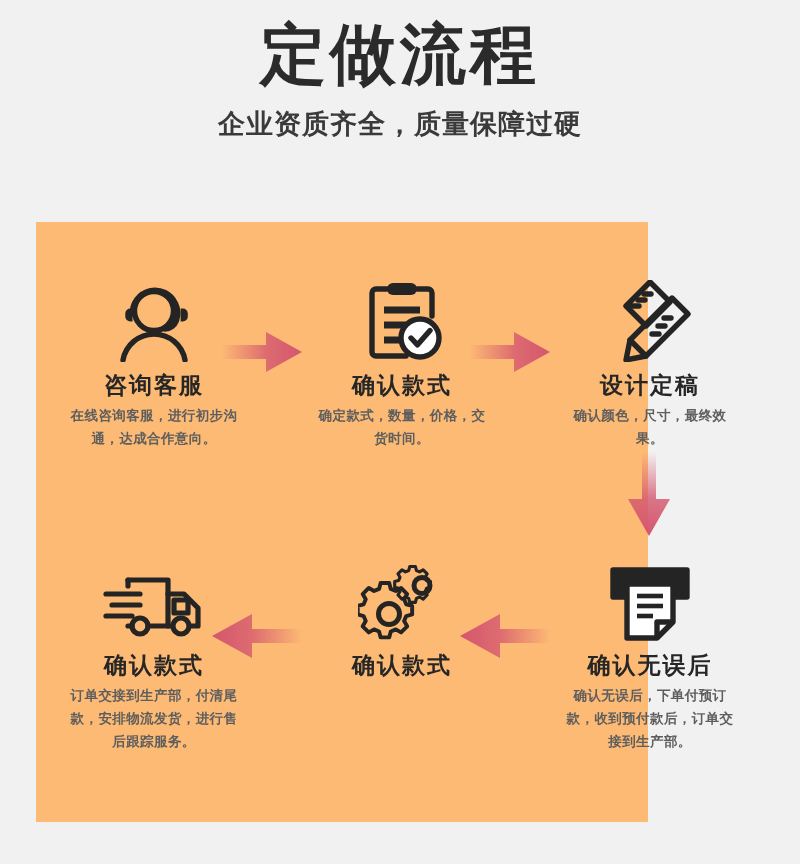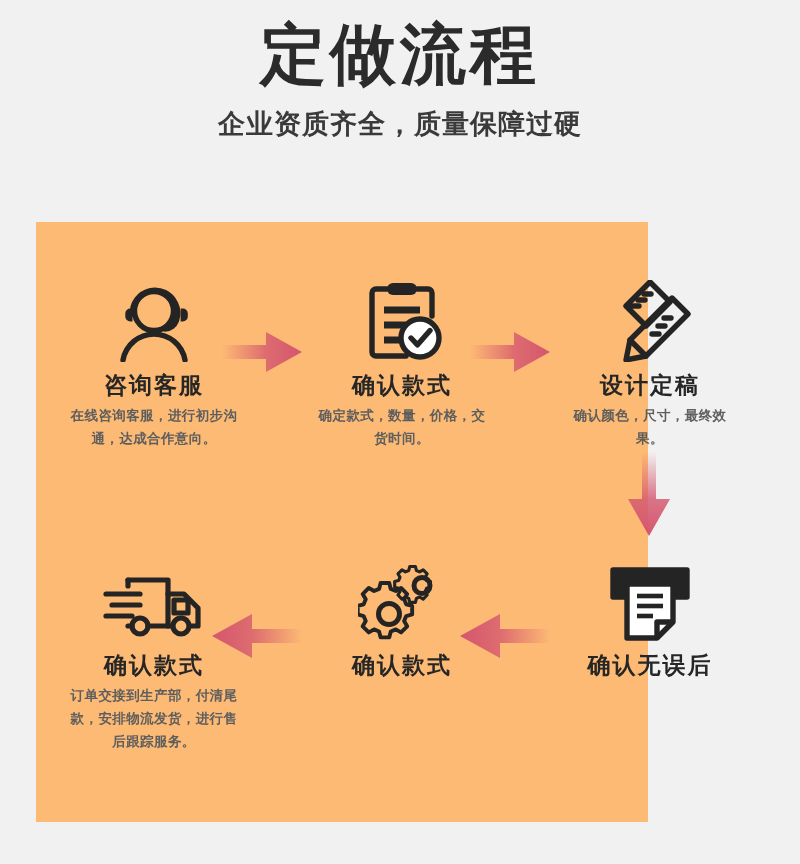--- a/index.html
+++ b/index.html
@@ -174,20 +174,21 @@
         <path d="M6 6 H80 V33 H66 V20 H20 V33 H6 Z" fill="#242424" stroke="#242424" stroke-linejoin="round"></path>
 
         <path d="M20 20 H66 V58 L50 74 H20 Z" fill="#ffffff" stroke-linejoin="round"></path>
         <path d="M50 74 V58 H66" stroke-linejoin="round"></path>
         <path d="M30 32 H56" stroke-width="4.6"></path>
         <path d="M30 42 H56" stroke-width="4.6"></path>
         <path d="M30 52 H46" stroke-width="4.6"></path>
       </svg>
     </div>
     <div class="step-title">确认无误后</div>
+    <div class="step-desc">确认无误后，下单付预订款，收到预付款后，订单交接到生产部。</div>
   </div>
 
   <div class="step" id="step-5">
     <div class="step-icon">
       <svg width="88" height="78" viewBox="0 0 88 78" fill="none" stroke="#242424" stroke-width="5" stroke-linejoin="round">
 
         <path d="M62 4 h9 l1.6 6.2 5.2 2.2 5.5-3.2 6.4 6.4 -3.2 5.5 2.2 5.2 6.2 1.6 v9 l-6.2 1.6 -2.2 5.2 3.2 5.5 -6.4 6.4 -5.5-3.2 -5.2 2.2 -1.6 6.2 h-9 l-1.6-6.2 -5.2-2.2 -5.5 3.2 -6.4-6.4 3.2-5.5 -2.2-5.2 -6.2-1.6 v-9 l6.2-1.6 2.2-5.2 -3.2-5.5 6.4-6.4 5.5 3.2 5.2-2.2 z" transform="translate(-10,0) scale(0.63) translate(36,0)"></path>
         <circle cx="64" cy="21.5" r="8"></circle>
 
         <path d="M30 20 h11 l2 7.6 6.4 2.7 6.8-3.9 7.8 7.8 -3.9 6.8 2.7 6.4 7.6 2 v11 l-7.6 2 -2.7 6.4 3.9 6.8 -7.8 7.8 -6.8-3.9 -6.4 2.7 -2 7.6 h-11 l-2-7.6 -6.4-2.7 -6.8 3.9 -7.8-7.8 3.9-6.8 -2.7-6.4 -7.6-2 v-11 l7.6-2 2.7-6.4 -3.9-6.8 7.8-7.8 6.8 3.9 6.4-2.7 z" transform="translate(-7,-6) scale(0.78) translate(8,12)"></path>

